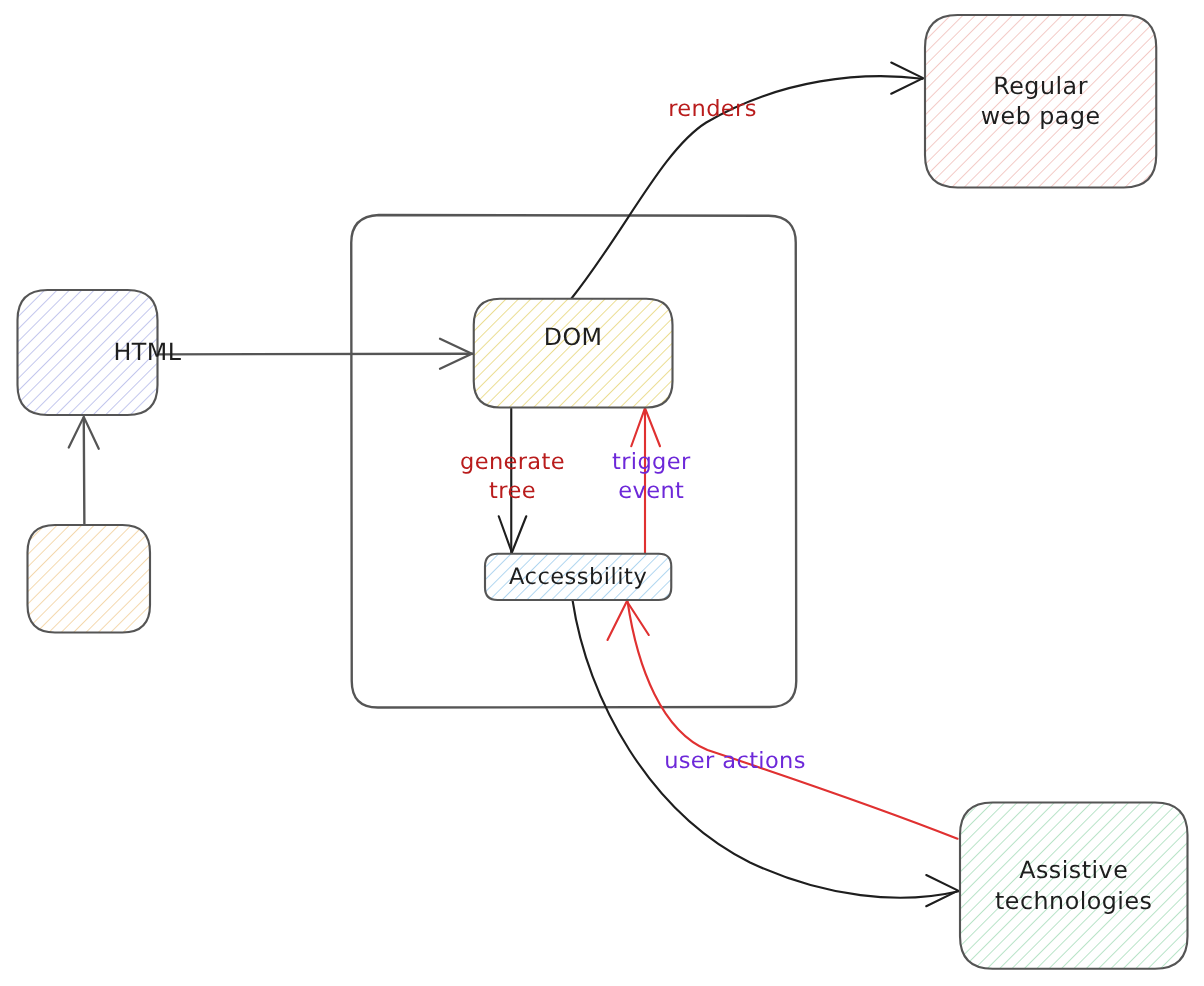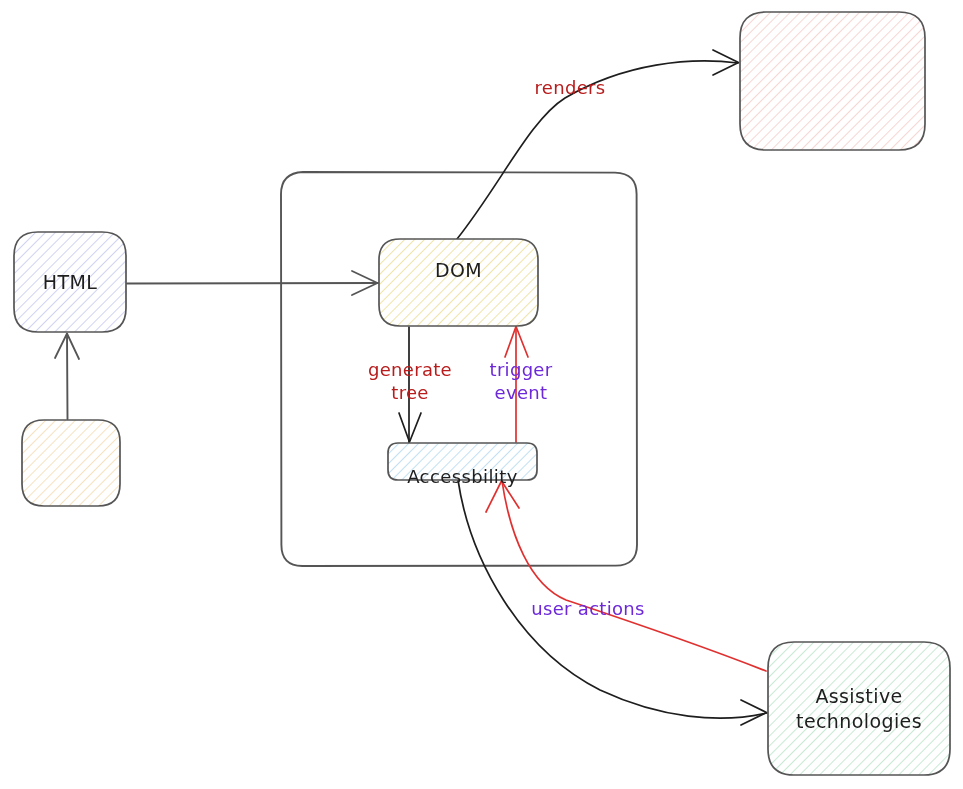--- a/index.html
+++ b/index.html
@@ -140,27 +140,29 @@
 
     <g>
       <path d="M766,12 L899,12 Q925,12 925,38 L925,124 Q925,150 899,150 L766,150 Q740,150 740,124 L740,38 Q740,12 766,12 Z" fill="url(#hatch-page)" stroke="#555555" stroke-width="1.7"></path>
     </g>
 
     <g>
       <path d="M794,642 L924,642 Q950,642 950,668 L950,749 Q950,775 924,775 L794,775 Q768,775 768,749 L768,668 Q768,642 794,642 Z" fill="url(#hatch-at)" stroke="#555555" stroke-width="1.7"></path>
     </g>
   </svg>
 
-  <div class="node-label" style="left:14px; top:232px; width:112px; height:100px;">HTML</div>
+  <div class="node-label" style="left:14px; top:232px; width:112px; height:100px;padding-left:48px;">HTML</div>
 
 
   <div class="node-label" style="left:379px; top:239px; width:159px; height:62px;">DOM</div>
 
-  <div class="node-label" style="left:388px; top:458px; width:149px; height:37px; font-size:18px;">Accessbility</div>
+  <div class="node-label" style="left:388px; top:443px; width:149px; height:37px; font-size:18px;">Accessbility</div>
 
+  <div class="node-label" style="left:740px; top:12px; width:185px; height:138px;">Regular
+web page</div>
 
   <div class="node-label" style="left:768px; top:642px; width:182px; height:133px;border-radius:26px;">Assistive
 technologies</div>
 
   <div class="edge-label black" style="left:515px; top:76px; width:110px;">renders</div>
 
   <div class="edge-label black" style="left:340px; top:358px; width:140px;">generate
 tree</div>
 
   <div class="edge-label red" style="left:466px; top:358px; width:110px;">trigger

